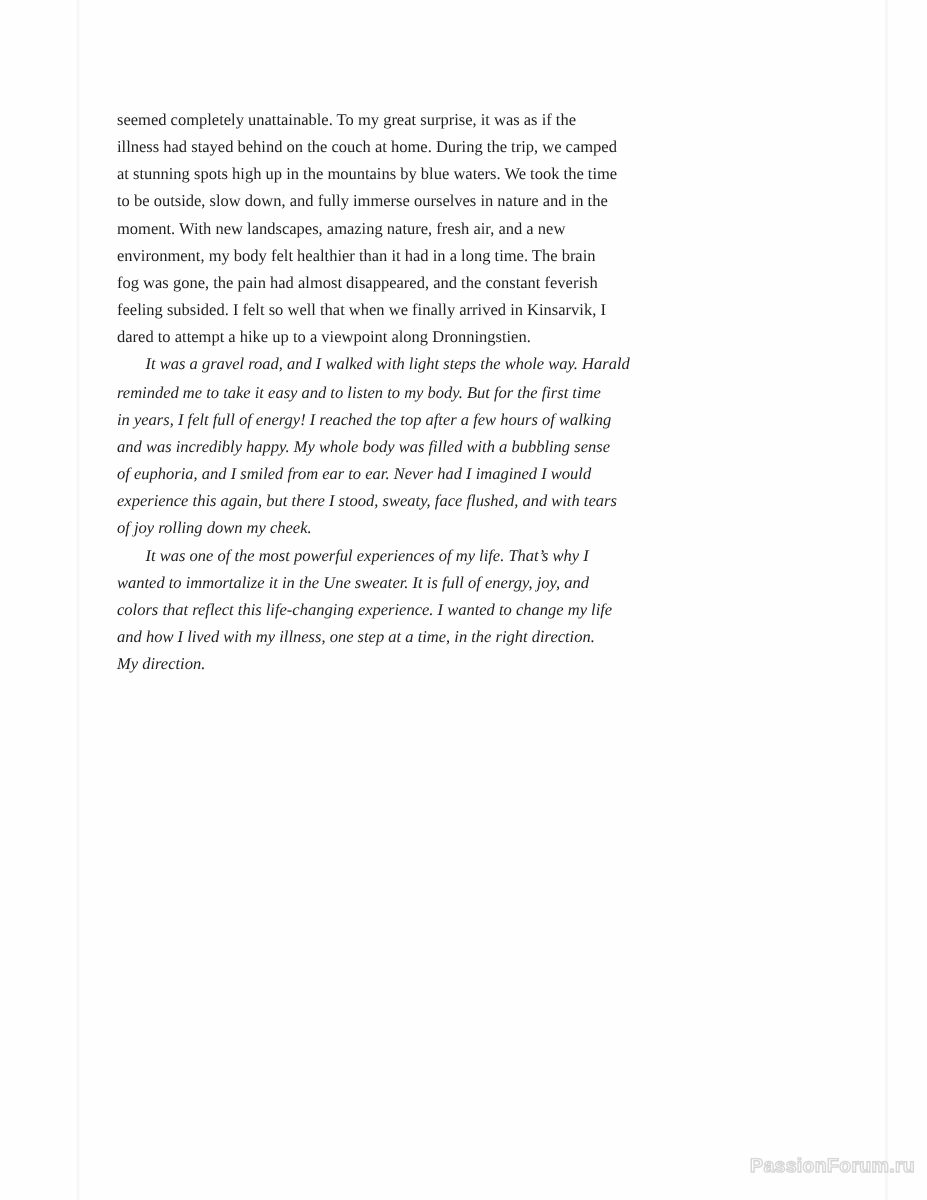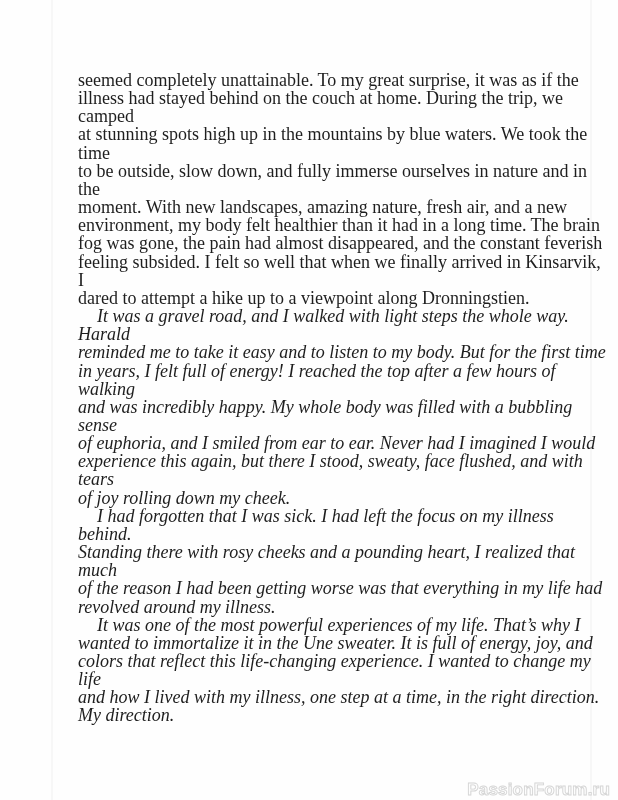--- a/index.html
+++ b/index.html
@@ -29,36 +29,36 @@
     left: 590px; top: 0;
     width: 2px; height: 100%;
     background: #f7f7f7;
   }
   .text-block {
     position: absolute;
     left: 78px;
     top: 71px;
     width: 530px;
     font-family: "Liberation Serif", "DejaVu Serif", serif;
-    font-size: 18px;
+    font-size: 11px;
     line-height: 18.15px;
     color: #1e1e1e;
     text-rendering: optimizeLegibility;
   }
   .para {
     margin: 0;
     white-space: pre-line; 
   }
   .para.indent { text-indent: 19px; font-style: italic; }
   .watermark {
     position: absolute;
     right: 8px;
-    bottom: 0;
+    bottom: 16px;
     font-family: "Liberation Sans", "DejaVu Sans", sans-serif;
-    font-size: 17px;
+    font-size: 13px;
     font-weight: bold;
     letter-spacing: 0.2px;
     color: #fdfdfd;
     -webkit-text-stroke: 0.9px #d6d6d6;
     text-shadow: 0 0 1px #e3e3e3;
     user-select: none;
   }
 </style>
 </head>
 <body>
@@ -77,24 +77,20 @@
 fog was gone, the pain had almost disappeared, and the constant feverish
 feeling subsided. I felt so well that when we finally arrived in Kinsarvik, I
 dared to attempt a hike up to a viewpoint along Dronningstien.</p>
     <p class="para indent">It was a gravel road, and I walked with light steps the whole way. Harald
 reminded me to take it easy and to listen to my body. But for the first time
 in years, I felt full of energy! I reached the top after a few hours of walking
 and was incredibly happy. My whole body was filled with a bubbling sense
 of euphoria, and I smiled from ear to ear. Never had I imagined I would
 experience this again, but there I stood, sweaty, face flushed, and with tears
 of joy rolling down my cheek.</p>
-    <p class="para indent">I had forgotten that I was sick. I had left the focus on my illness behind.
-Standing there with rosy cheeks and a pounding heart, I realized that much
-of the reason I had been getting worse was that everything in my life had
-revolved around my illness.</p>
     <p class="para indent">It was one of the most powerful experiences of my life. That’s why I
 wanted to immortalize it in the Une sweater. It is full of energy, joy, and
 colors that reflect this life-changing experience. I wanted to change my life
 and how I lived with my illness, one step at a time, in the right direction.
 My direction.</p>
   </div>
 
   <div class="watermark">PassionForum.ru</div>
 </div>
 

